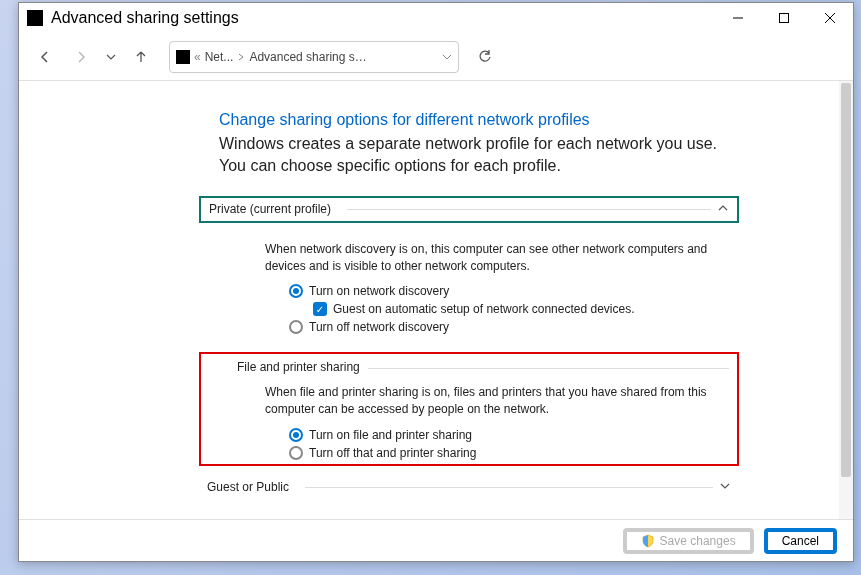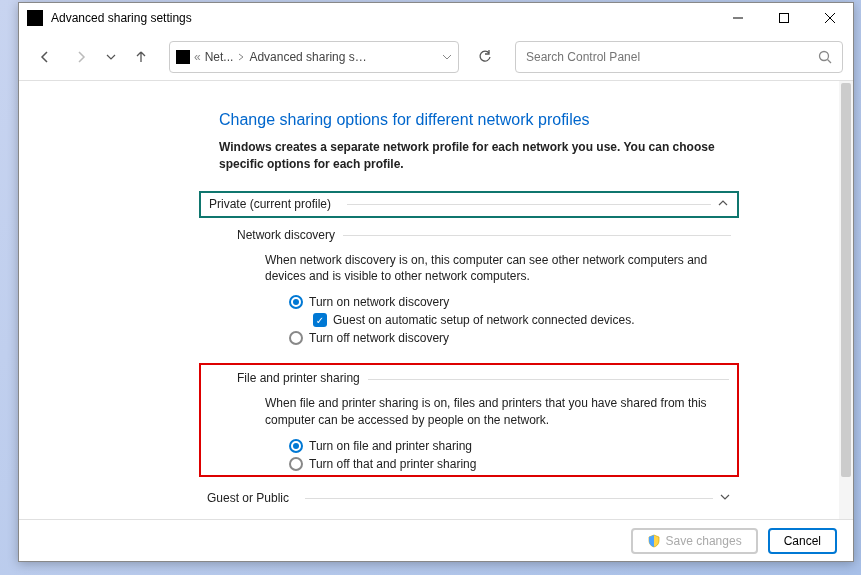--- a/index.html
+++ b/index.html
@@ -30,21 +30,21 @@
     display: flex;
     align-items: center;
     padding-left: 8px;
   }
   .titlebar-icon {
     width: 16px; height: 16px;
     background: #000;
     margin-right: 8px;
   }
   .titlebar-text {
-    font-size: 12px;
+    font-size: 16px;
     color: #000;
     flex: 1;
   }
   .titlebar-btns { display: flex; }
   .titlebar-btn {
     width: 46px; height: 30px;
     display: flex; align-items: center; justify-content: center;
     color: #000;
   }
   .navbar {
@@ -126,30 +126,29 @@
   }
   .content {
     max-width: 700px;
     margin: 0 auto;
     padding: 0 40px 0 120px;
   }
   h1 {
     color: #0066cc;
     font-size: 16px;
     font-weight: 400;
-    margin-bottom: 10px;
+    margin-bottom: 4px;
     margin-left: 20px;
   }
   .subheading {
-    font-size: 12px;
+    font-size: 16px;
     color: #222;
     margin-bottom: 18px;
     margin-left: 20px;
     line-height: 1.4;
-    font-weight: bold;
   }
   .profile-row {
     display: flex;
     align-items: center;
     padding: 4px 8px;
     position: relative;
     margin-bottom: 2px;
   }
   .profile-row.highlighted {
     border: 2px solid #0f766e;
@@ -231,21 +230,21 @@
     border-top: 1px solid #e0e0e0;
     display: flex;
     justify-content: flex-end;
     align-items: center;
     padding: 0 16px;
     gap: 10px;
   }
   .btn {
     height: 26px;
     padding: 0 14px;
-    border: 2px solid #b91c1c;
+    border: 4px solid #b91c1c;
     border-radius: 4px;
     background: #fff;
     font-size: 12px;
     display: flex;
     align-items: center;
     gap: 5px;
   }
   .btn.disabled {
     color: #aaa;
     border-color: #ccc;
@@ -321,50 +320,39 @@
           <path d="M1 3 L5 7 L9 3" fill="none" stroke="#888" stroke-width="1"></path>
         </svg>
     </div>
     <div class="nav-icon">
       <svg width="14" height="14" viewBox="0 0 14 14">
           <path d="M11 3 A5 5 0 1 0 12 7" fill="none" stroke="#555" stroke-width="1.3"></path>
           <path d="M11 0 L11 4 L7 4" fill="none" stroke="#555" stroke-width="1.3"></path>
         </svg>
     </div>
 
-    <div class="searchbox">
-      <input type="text" placeholder="Search Control Panel" style="">
-      <svg width="14" height="14">
-          <circle cx="6" cy="6" r="4.5" fill="none" stroke="#888" stroke-width="1.3"></circle>
-          <line x1="9.5" y1="9.5" x2="13" y2="13" stroke="#888" stroke-width="1.3"></line>
-        </svg>
-    </div>
   </div>
 
   <div class="content-wrap">
     <div class="scroll-area">
       <div class="content">
         <h1>Change sharing options for different network profiles</h1>
         <p class="subheading">Windows creates a separate network profile for each network you use. You can choose specific options for each profile.</p>
 
         <div class="profile-row highlighted">
           <span class="profile-label">Private (current profile)</span>
           <div class="profile-line"></div>
           <span class="chevron">
             <svg width="12" height="12">
                 <path d="M2 8 L6 4 L10 8" fill="none" stroke="#555" stroke-width="1.2"></path>
               </svg>
           </span>
         </div>
 
         <div class="subsection">
-          <div style="display:flex;align-items:center;">
-            <span class="sub-label">Network discovery</span>
-            <div style="flex:1;border-bottom:1px solid #ddd;margin-left:8px;"></div>
-          </div>
           <p class="sub-desc" style="margin-top:8px;">When network discovery is on, this computer can see other network computers and devices and is visible to other network computers.</p>
           <div class="options">
             <div class="radio-row">
               <span class="radio selected"></span>
               <span>Turn on network discovery</span>
             </div>
             <div class="check-row">
               <span class="checkbox">✓</span>
               <span>Guest on automatic setup of network connected devices.</span>
             </div>

